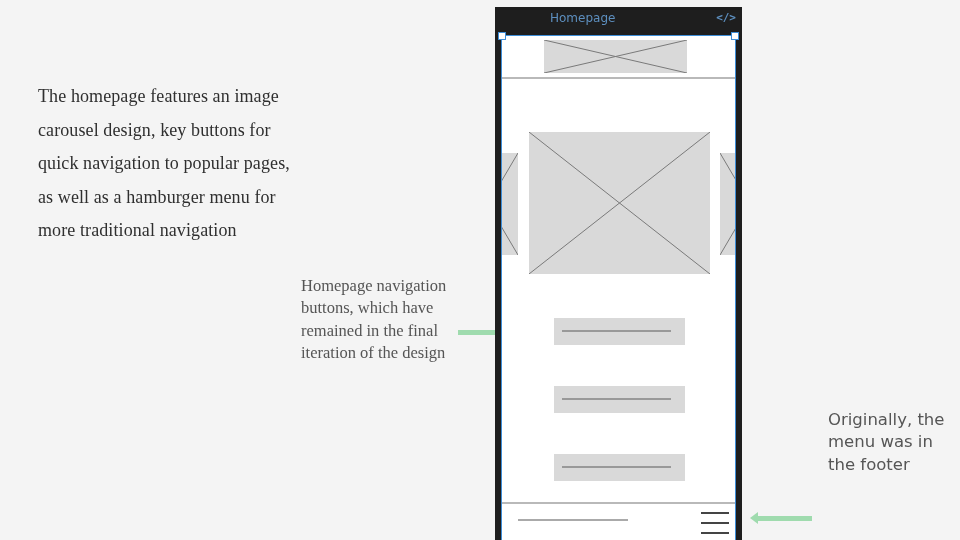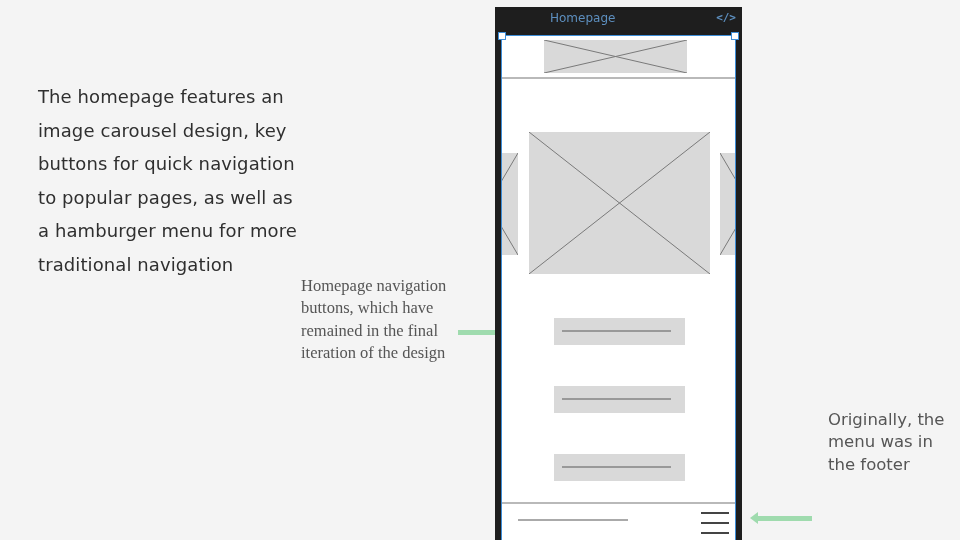--- a/index.html
+++ b/index.html
@@ -6,20 +6,21 @@
   body {
     width:960px; height:540px; overflow:hidden; position:relative;
     background:#f4f4f4;
     font-family:"DejaVu Sans", sans-serif;
     color:#3a3a3a;
   }
   .intro {
     position:absolute; left:38px; top:80px; width:260px;
     font-size:18px; line-height:33.6px; color:#2f2f2f;
     letter-spacing:0.1px;
+    font-family:Liberation Serif, serif;
   }
   .note {
     position:absolute; font-size:16.5px; line-height:22.3px; color:#555;
   }
   .note-nav { left:301px; top:275px; width:150px;font-family:Liberation Serif, serif; }
   .note-footer { left:828px; top:409px; width:130px; }
   .arrow { position:absolute; height:8px; }
   .arrow .shaft { position:absolute; top:2px; height:5px; background:#9fdbae; }
   .arrow-right { left:458px; top:328px; width:64px; }
   .arrow-right .shaft { left:0; width:54px; }

